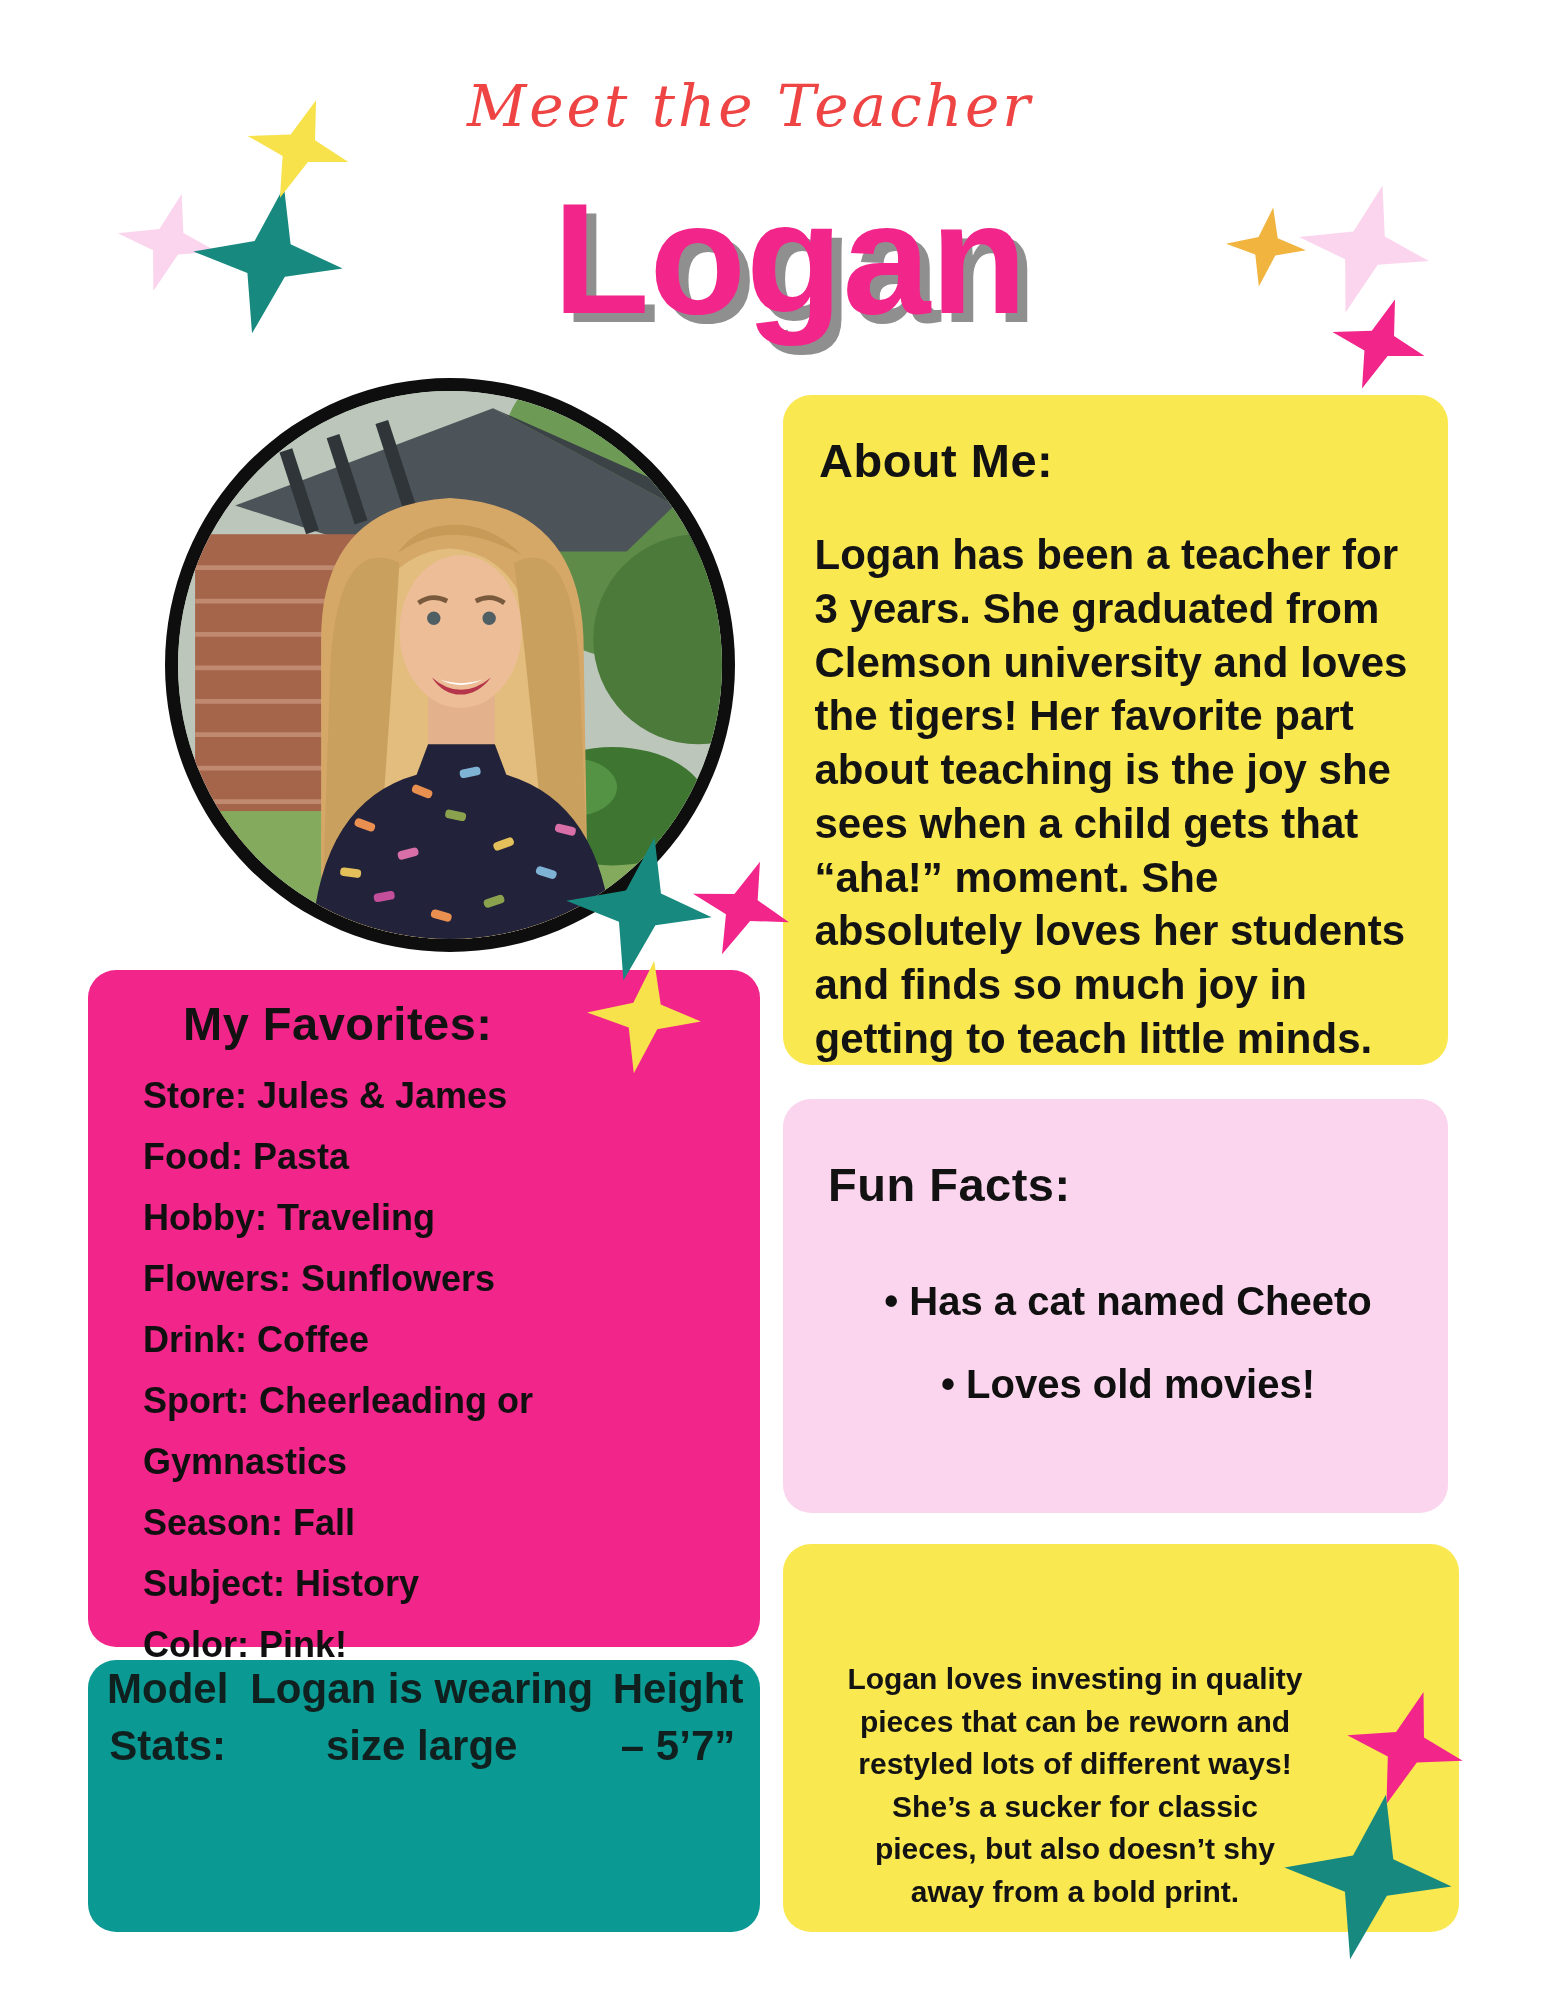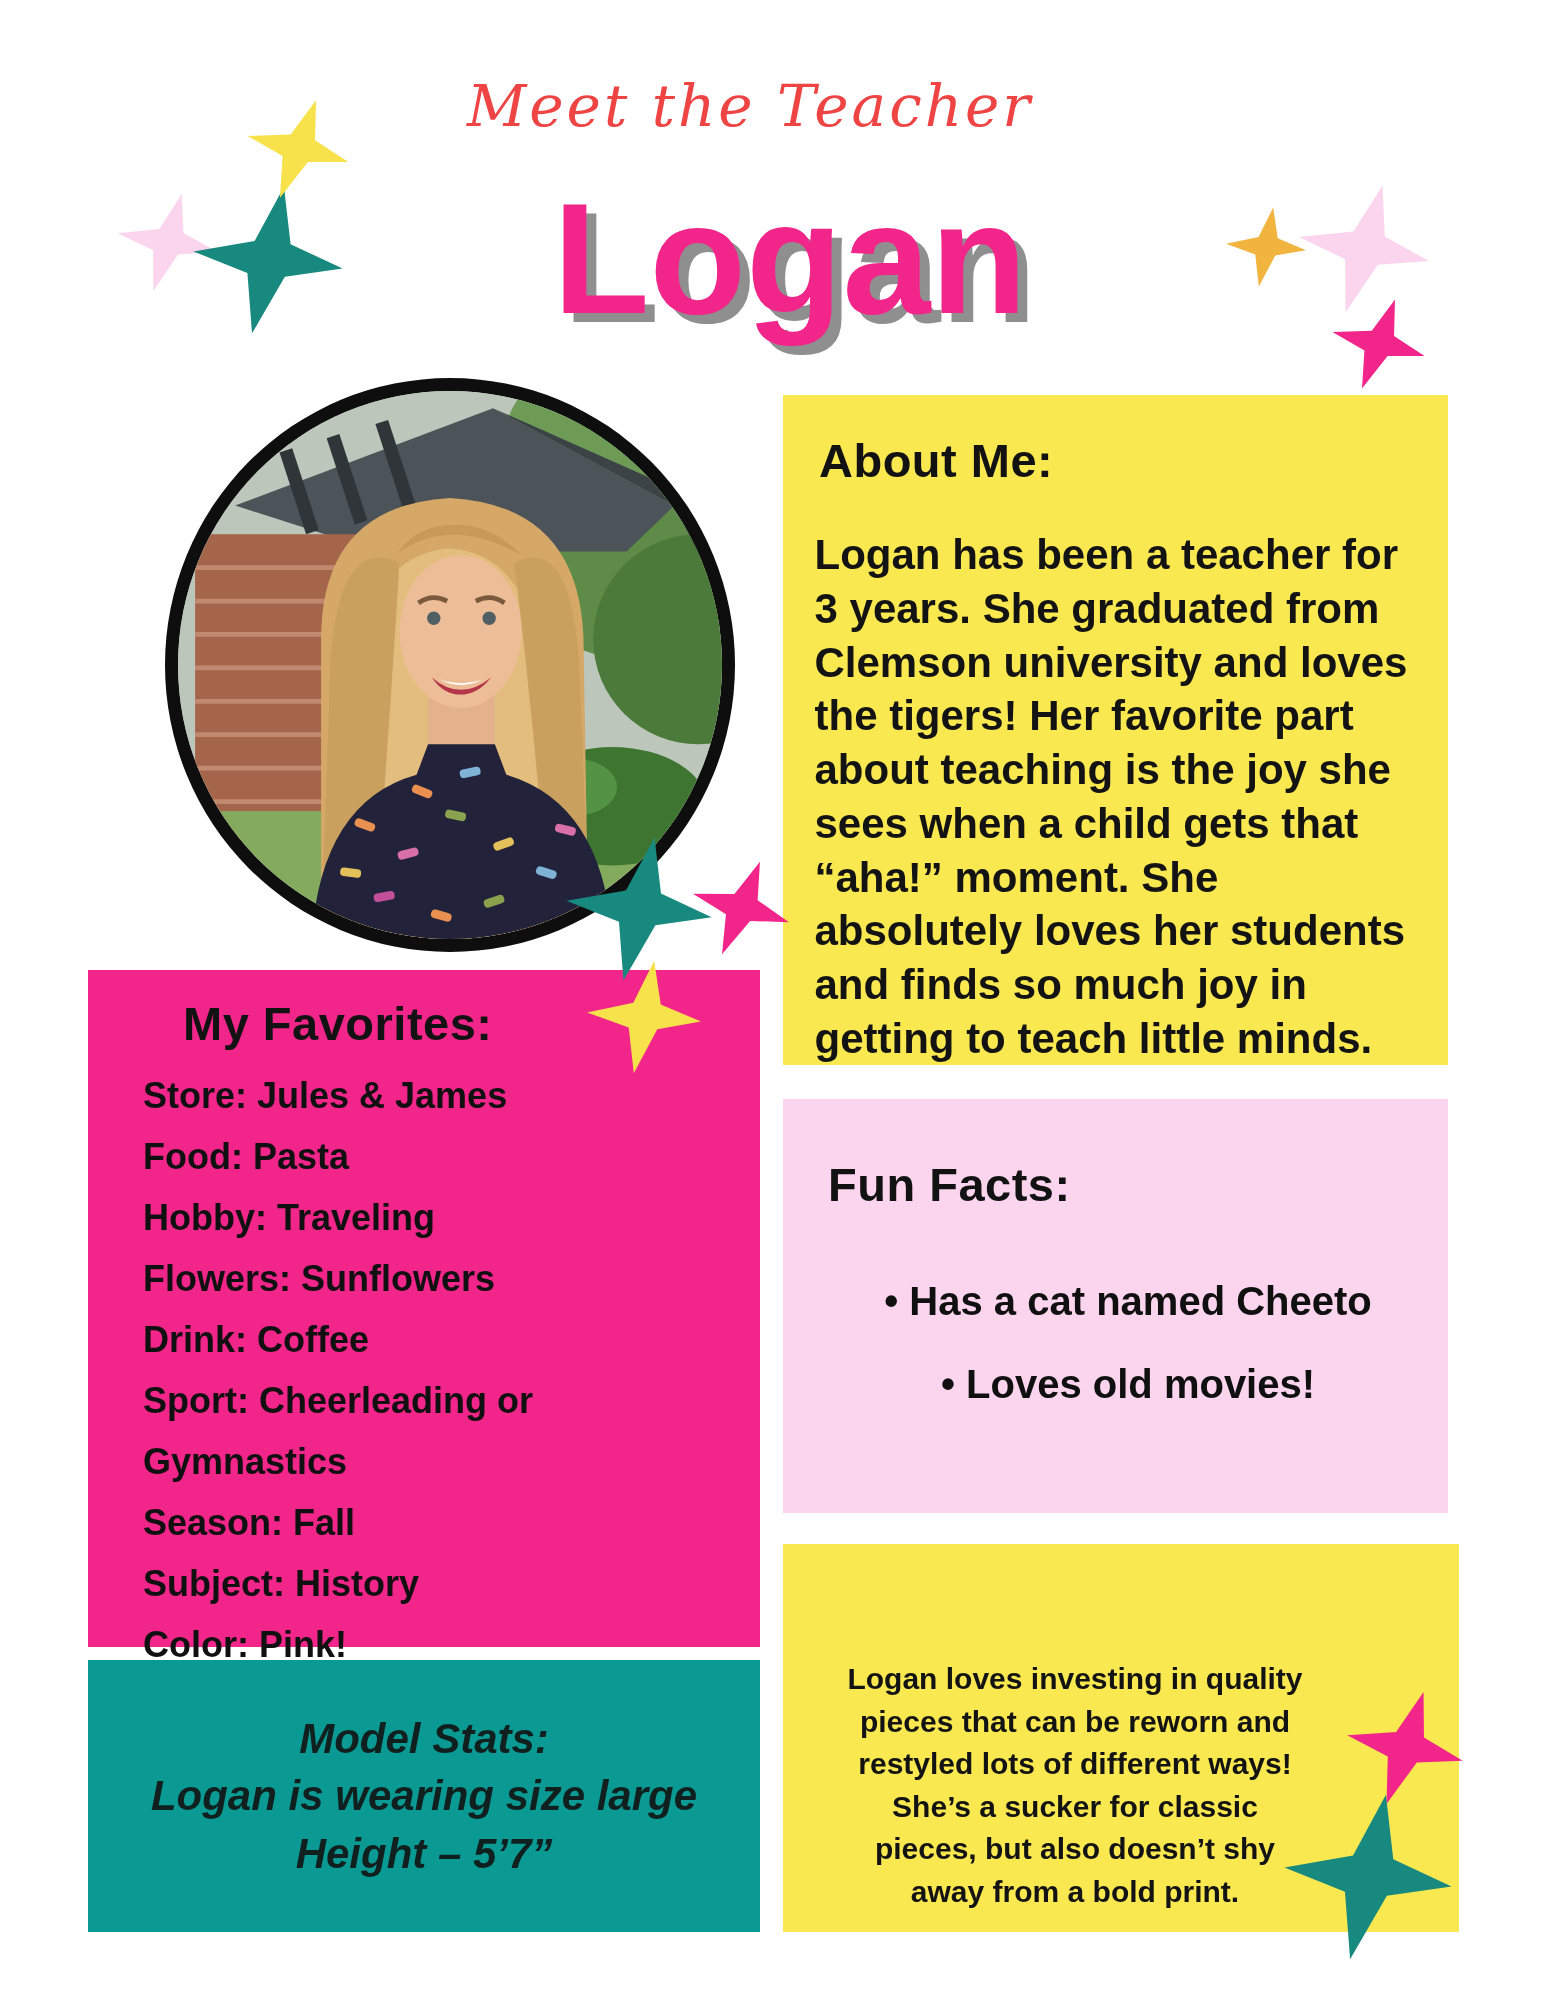--- a/index.html
+++ b/index.html
@@ -24,25 +24,25 @@
 
   
   .photo {
     position:absolute; left:165px; top:378px; width:570px; height:574px;
     border-radius:50%; border:13px solid #0e0e0e; overflow:hidden;
     box-sizing:border-box; background:#b9c4b6;
   }
   .photo svg { display:block; width:100%; height:100%; }
 
   
-  .box { position:absolute; box-sizing:border-box; }
+  .box { position:absolute; box-sizing:border-box;border-radius:28px; }
   .about-box   { left:783px; top:395px;  width:665px; height:670px; background:#FAE851; padding:38px 30px 0 30px; }
   .fav-box     { left:88px;  top:970px;  width:672px; height:677px; background:#F2268A; padding:26px 36px 0 55px; }
   .model-box   { left:88px;  top:1660px; width:672px; height:272px; background:#0A9A93;
-                 display:flex; flex-direction:column; justify-content:center; text-align:center;font-style:italic; }
+                 display:flex; justify-content:center; text-align:center; }
   .fun-box     { left:783px; top:1099px; width:665px; height:414px; background:#FBD5EE; padding:58px 0 0 45px; }
   .style-box   { left:783px; top:1544px; width:676px; height:388px; background:#FAE851; }
 
   .h-chunky { font-weight:bold; font-size:47px; letter-spacing:0.5px; color:#121212; }
   .about-box .h-chunky { margin:0 0 40px 6px; }
   .about-body {
     font-weight:bold; font-size:42px; line-height:1.28; text-align:left;
     margin:0 auto; width:602px; color:#131313;
   }
 

